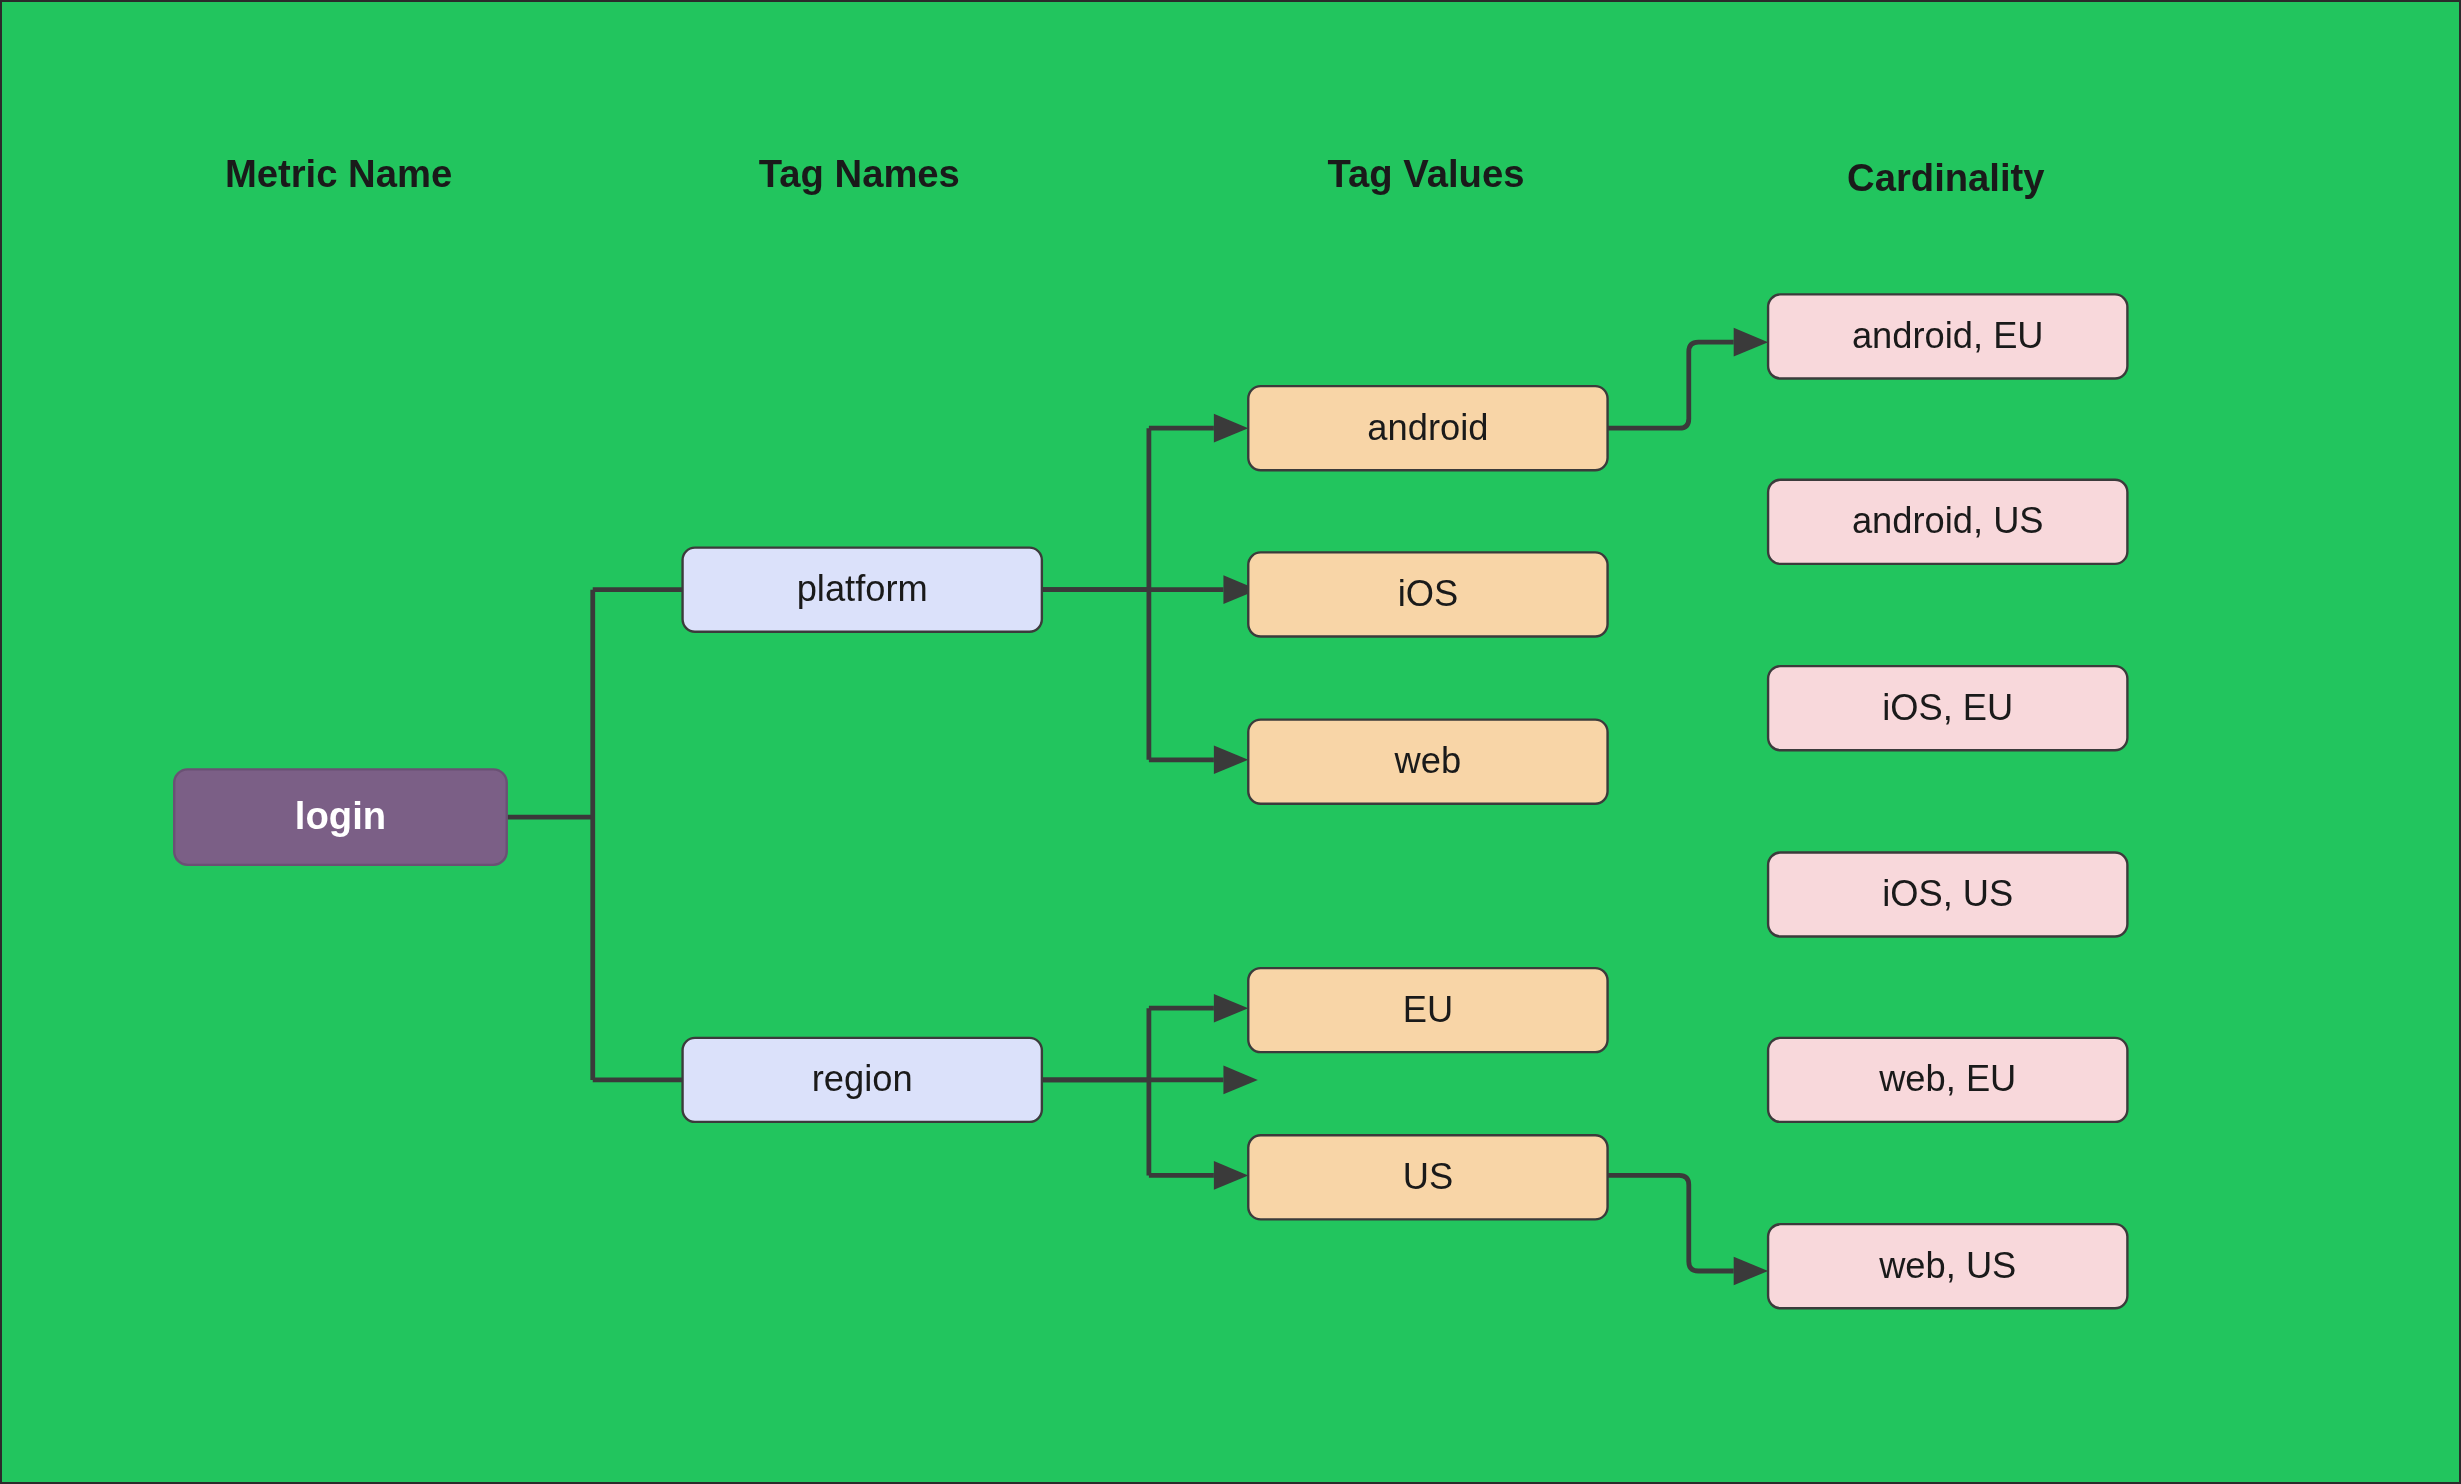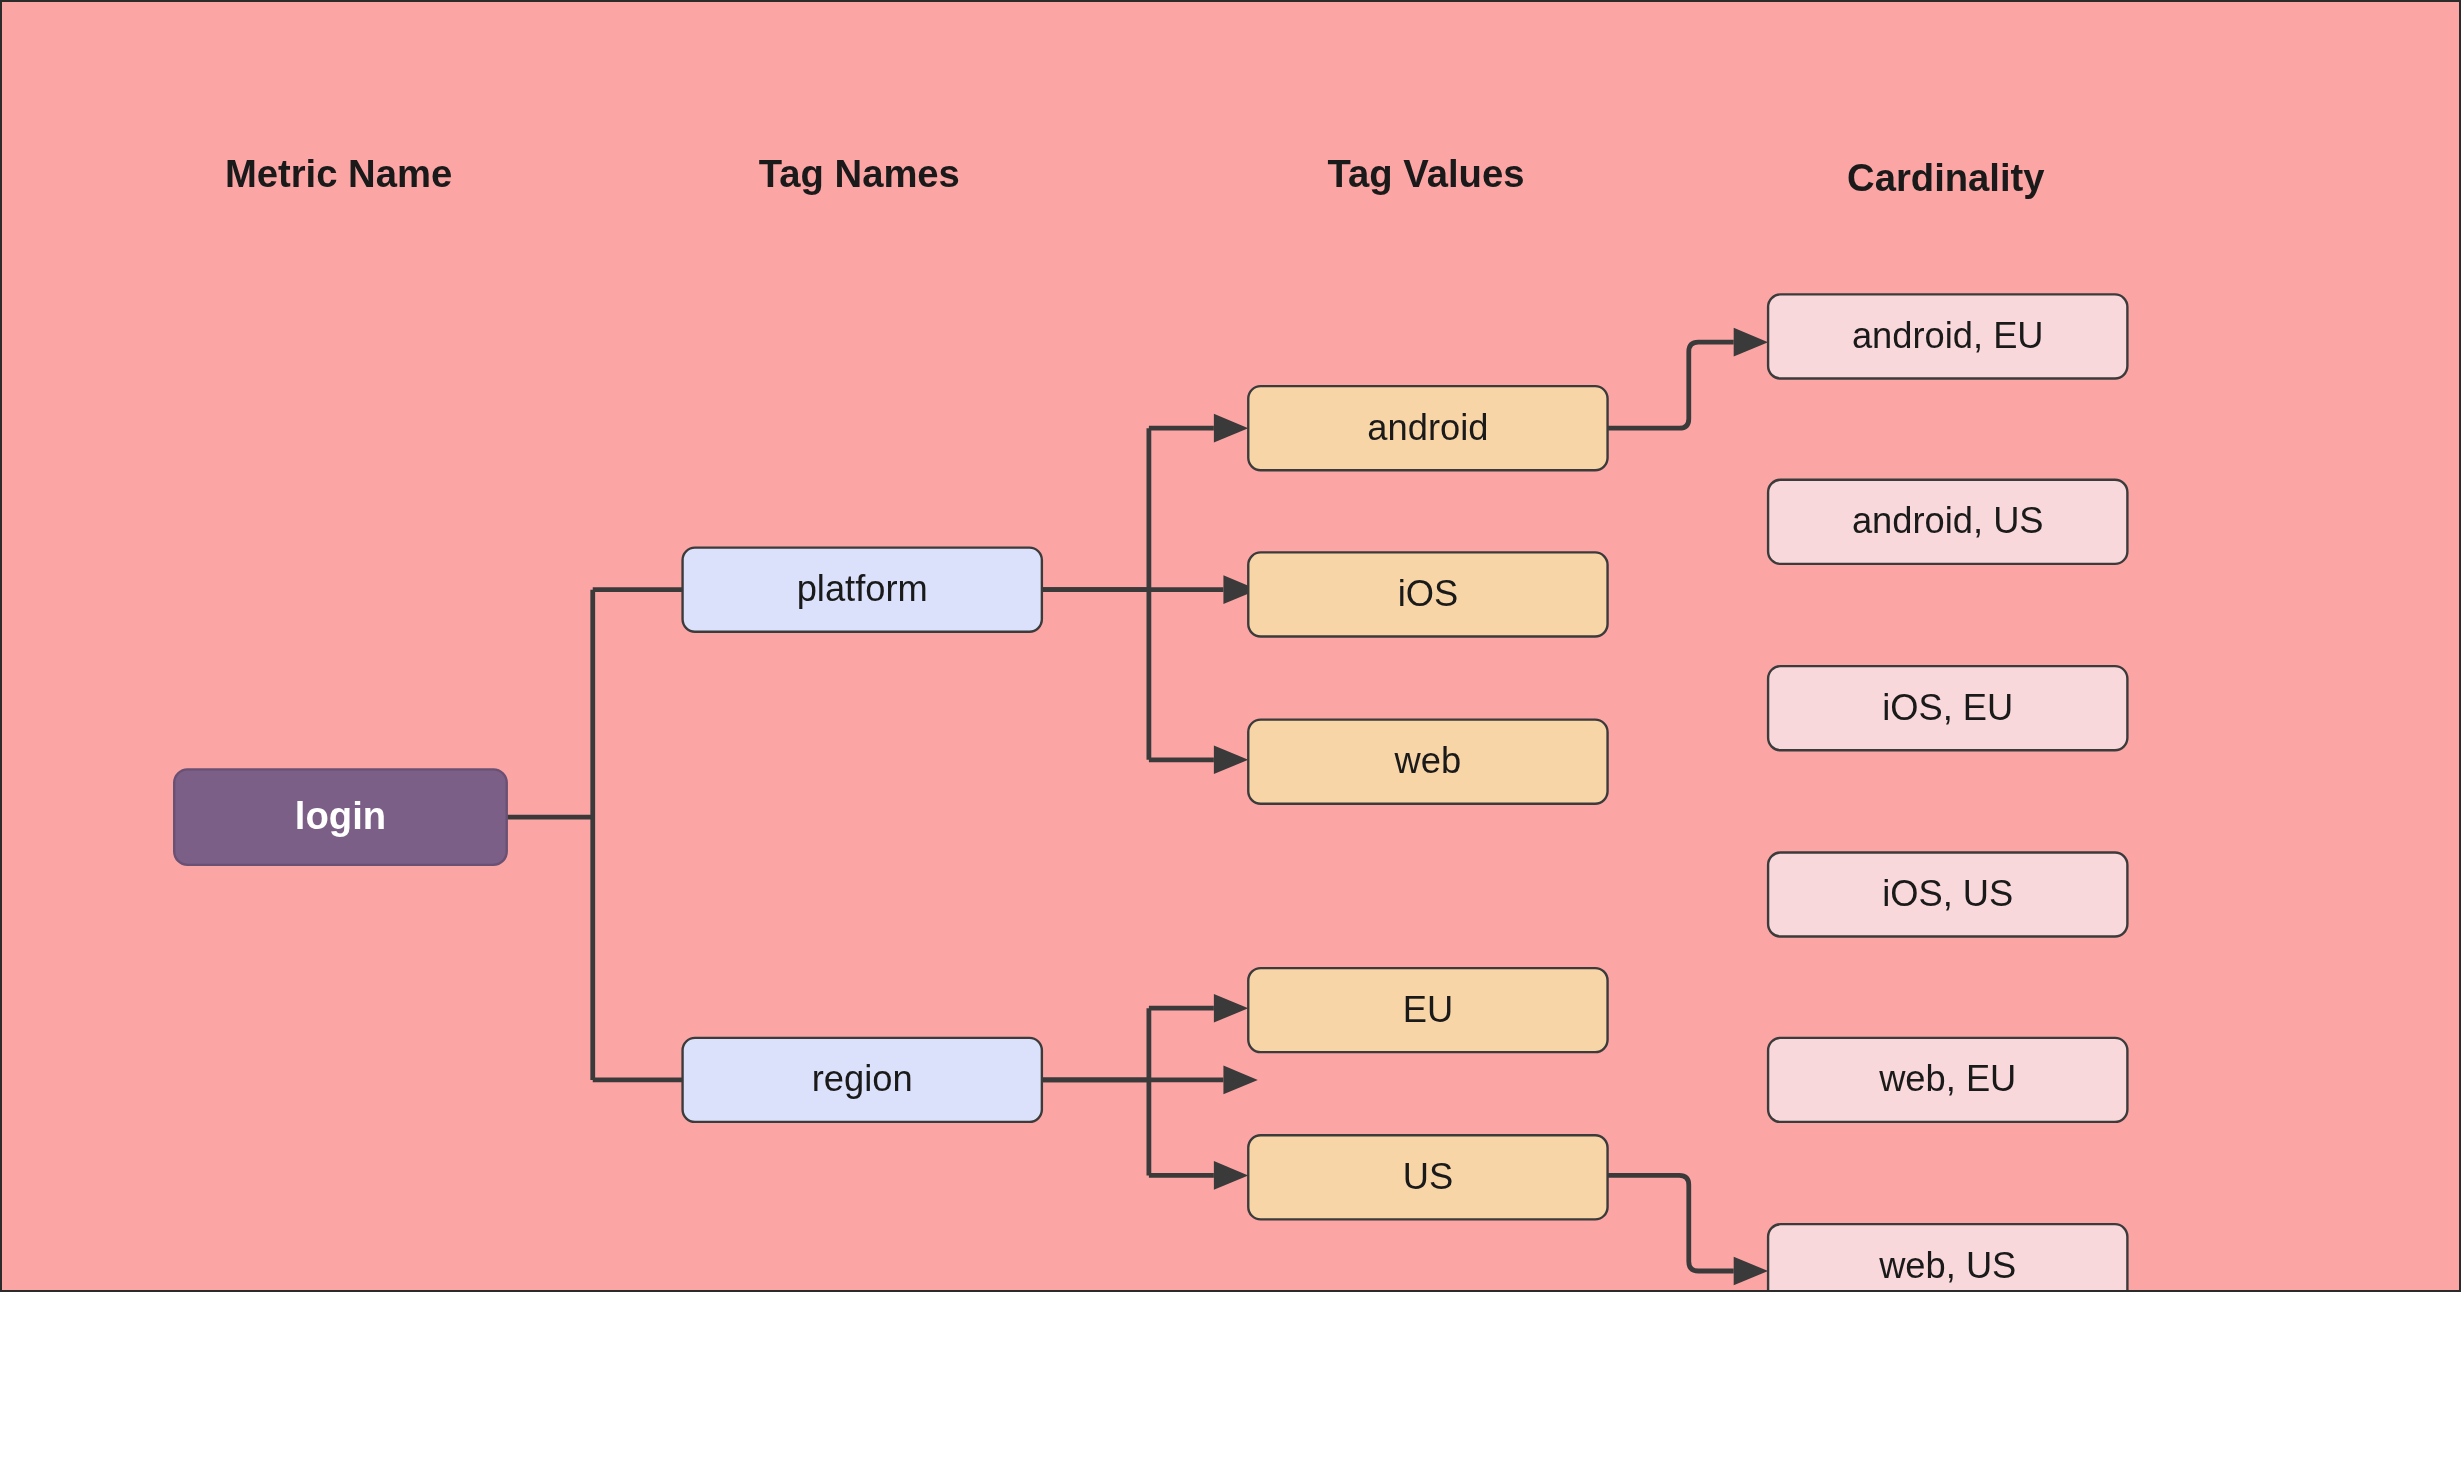--- a/index.html
+++ b/index.html
@@ -6,22 +6,22 @@
     margin: 0;
     padding: 0;
     background: #ffffff;
   }
   body {
     font-family: "Liberation Sans", sans-serif;
   }
   #canvas {
     position: relative;
     width: 2461px;
-    height: 1292px;
-    background: #fca5a5;
+    height: 1484px;
+    background: #22c55e;
     box-sizing: border-box;
     border: 2.9px solid #2b2b2b;
     overflow: hidden;
   }
   #diagram {
     position: absolute;
     top: 0;
     left: 0;
     width: 2461px;
     height: 1484px;

